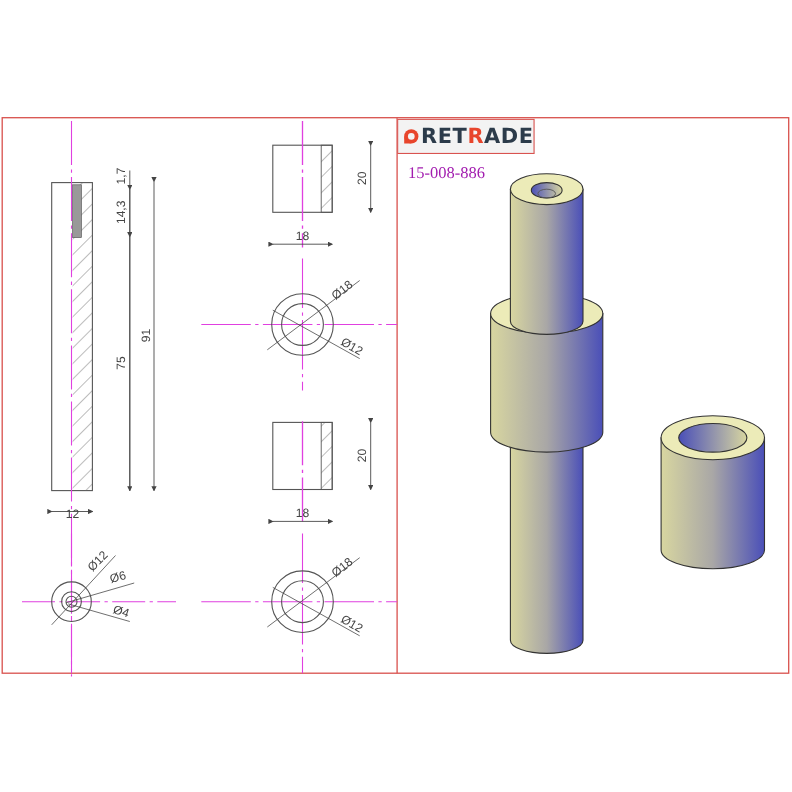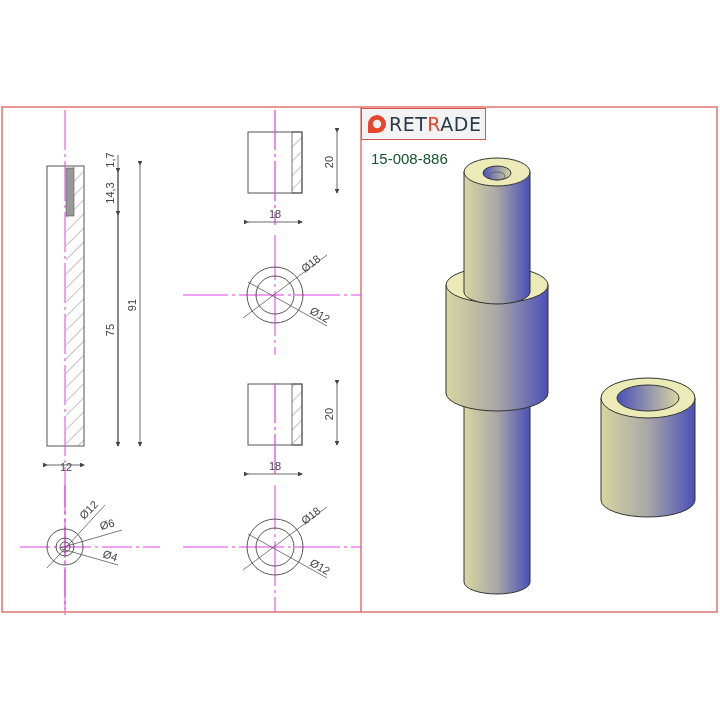--- a/index.html
+++ b/index.html
@@ -1,21 +1,21 @@
 <!DOCTYPE html>
 <html><head>
 <meta charset="utf-8">
 <style>
   html, body { margin:0; padding:0; background:#ffffff; }
   body { width:720px; height:720px; position:relative; overflow:hidden; font-family:"Liberation Sans", sans-serif; }
   #sheet { position:absolute; left:0; top:0; width:720px; height:720px; }
   .logo { position:absolute; left:361px; top:108px; width:125px; height:32px; background:#f3f3f3; box-sizing:border-box; border:1px solid #d9534f; display:flex; align-items:center; padding-left:4px; }
-  .logo-text { font-family:"DejaVu Sans", sans-serif; font-weight:normal; font-size:19px; letter-spacing:0.5px; color:#2c3b4a; }
+  .logo-text { font-family:"DejaVu Sans", sans-serif; font-weight:bold; font-size:19px; letter-spacing:0.5px; color:#2c3b4a; }
   .logo-text .r { color:#e8452c; }
-  .part-no { position:absolute; left:371px; top:150px; font-family:Liberation Sans, sans-serif; font-size:15px; color:#14532d; }
+  .part-no { position:absolute; left:371px; top:150px; font-family:Liberation Serif, serif; font-size:15px; color:#a21caf; }
 </style>
 </head>
 <body>
 
 <svg id="sheet" width="720" height="720" viewBox="0 0 720 720" xmlns="http://www.w3.org/2000/svg">
   <defs>
     <linearGradient id="cyl" x1="0" x2="1" y1="0" y2="0">
       <stop offset="0" stop-color="#d8d6a0"></stop>
       <stop offset="0.5" stop-color="#a9a7a6"></stop>
       <stop offset="1" stop-color="#4a4fb8"></stop>

